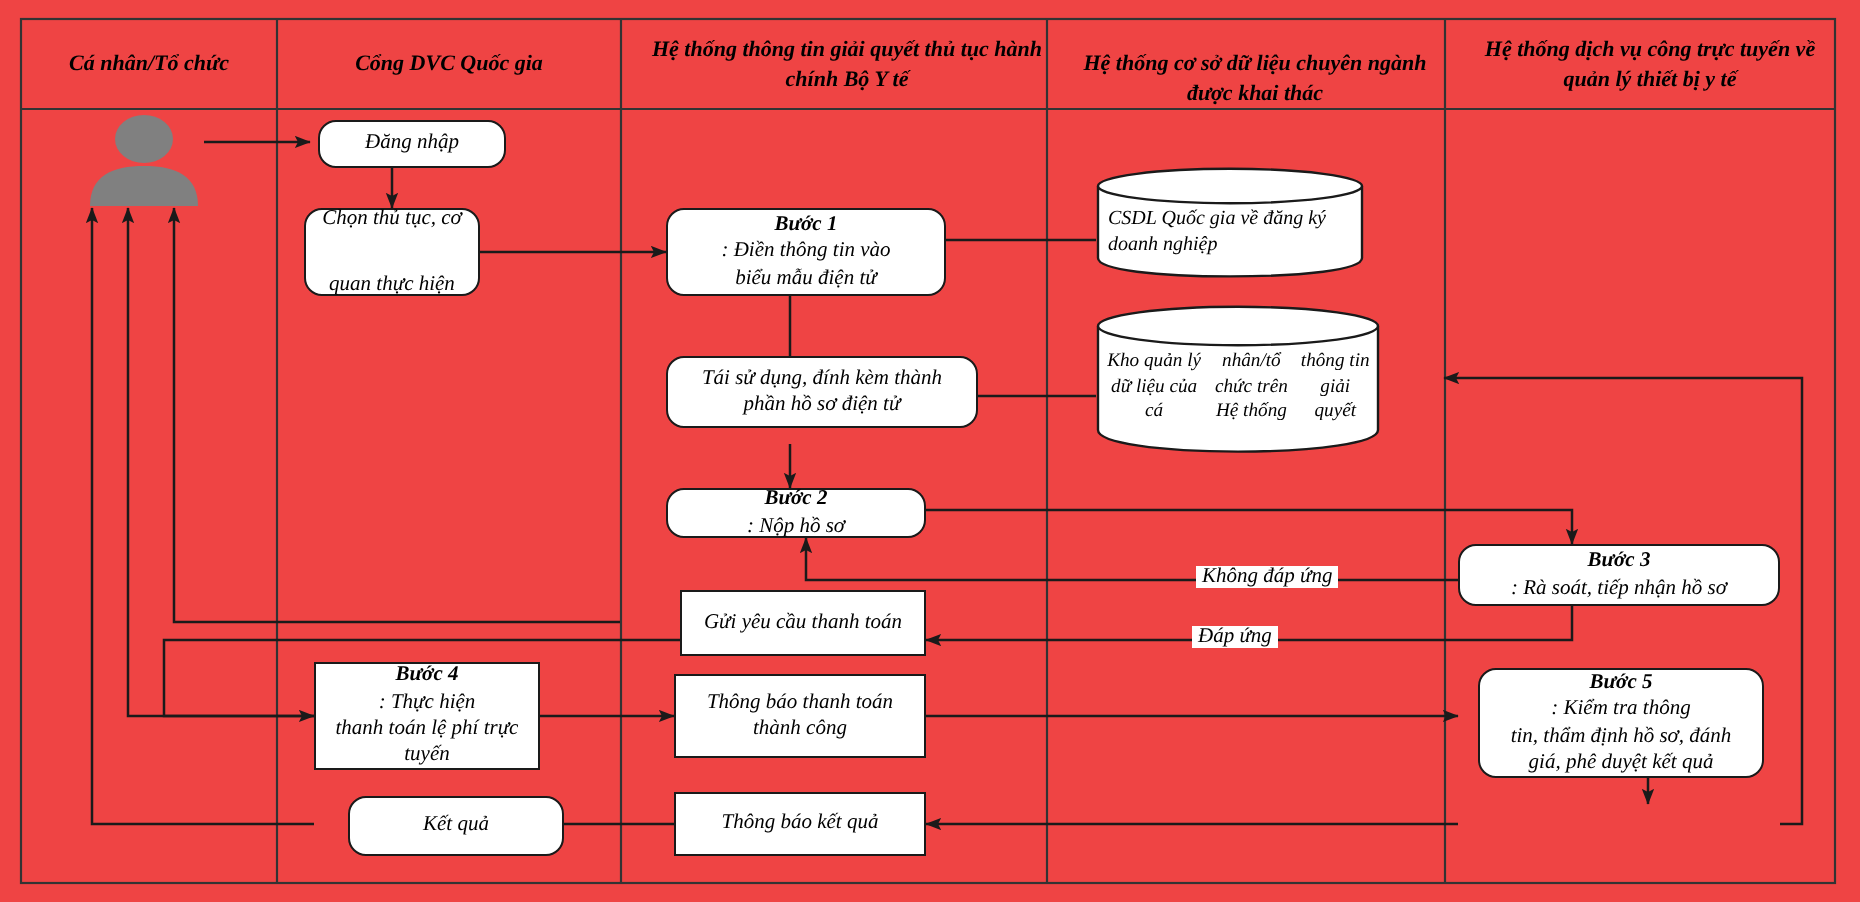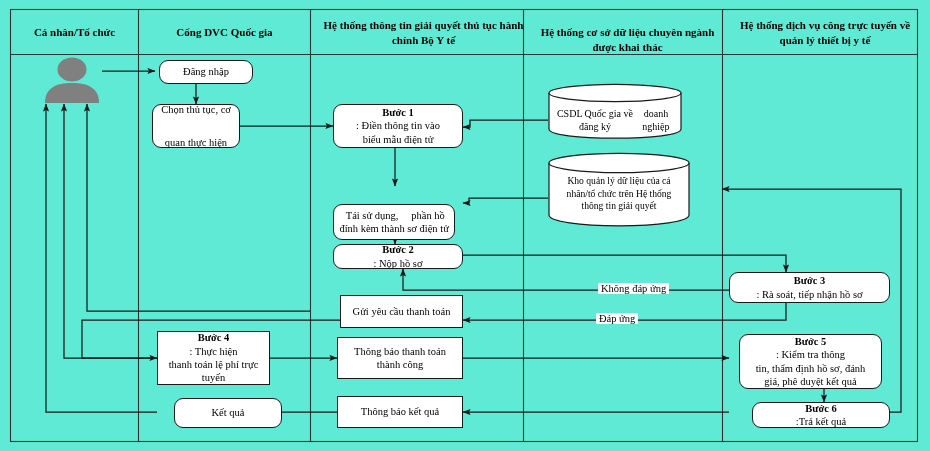--- a/index.html
+++ b/index.html
@@ -1,17 +1,17 @@
 <!DOCTYPE html>
 <html><head>
 <meta charset="utf-8">
 <style>
   html,body{margin:0;padding:0;background:#ffffff;}
   body{font-family:"Liberation Serif","DejaVu Serif",serif;}
-  #stage{position:relative;width:930px;height:451px;background:#5eead4;overflow:hidden;}
+  #stage{position:relative;width:930px;height:451px;background:#ef4444;overflow:hidden;font-style:italic;}
   #svg{position:absolute;left:0;top:0;width:930px;height:451px;}
 
   .node{position:absolute;box-sizing:border-box;display:flex;align-items:center;
         justify-content:center;text-align:center;background:#ffffff;
         border:1.3px solid #1a1a1a;color:#000;line-height:1.28;padding:2px 4px;}
   .rounded{border-radius:9px;}
   .sq{border-radius:0;border-width:1.2px;}
   .node span{display:block;}
   .hdr{position:absolute;display:flex;align-items:center;justify-content:center;
        text-align:center;font-weight:bold;color:#000;line-height:1.3;}
@@ -127,28 +127,28 @@
       <b class="b">Bước 4</b><span>: Thực hiện</span>
     </span>
     <span>thanh toán lệ phí trực</span>
     <span>tuyến</span>
   </div>
 
   <div class="node rounded fs10" style="left:157px;top:398px;width:108px;height:30px;margin-left:17px;">
     <span>Kết quả</span>
   </div>
 
-  <div class="node rounded fs10" style="left:333px;top:104px;width:130px;height:44px;flex-direction:column;">
+  <div class="node rounded fs10" style="left:333px;top:104px;width:140px;height:44px;flex-direction:column;">
     <span>
       <b class="b">Bước 1</b><span>: Điền thông tin vào</span>
     </span>
     <span>biểu mẫu điện tử</span>
   </div>
 
-  <div class="node rounded fs10" style="left:333px;top:204px;width:122px;height:36px;flex-direction:row;">
+  <div class="node rounded fs10" style="left:333px;top:178px;width:156px;height:36px;flex-direction:column;">
     <span>Tái sử dụng, đính kèm thành</span>
     <span>phần hồ sơ điện tử</span>
   </div>
 
   <div class="node rounded fs10" style="left:333px;top:244px;width:130px;height:25px;">
     <span>
       <b class="b">Bước 2</b><span>: Nộp hồ sơ</span>
     </span>
   </div>
 
@@ -164,34 +164,34 @@
   <div class="node sq fs10" style="left:337px;top:396px;width:126px;height:32px;">
     <span>Thông báo kết quả</span>
   </div>
 
   <div style="position:absolute;left:548px;top:83px;width:134px;height:56px;">
     <svg viewBox="0 0 134 56" width="134" height="56" style="position:absolute;left:0;top:0;">
       <path d="M1,10 L1,46 C1,52 31,55.2 67,55.2 C103,55.2 133,52 133,46 L133,10" fill="#ffffff" stroke="#1a1a1a" stroke-width="1.2"></path>
       <ellipse cx="67" cy="10" rx="66" ry="8.6" fill="#ffffff" stroke="#1a1a1a" stroke-width="1.2"></ellipse>
     </svg>
     <div style="position:absolute;left:6px;top:16px;width:122px;height:34px;display:flex;
-                align-items:flex-end;justify-content:center;
+                flex-direction:column;align-items:flex-start;justify-content:center;
                 text-align:center;font-size:10px;line-height:1.3;">
       <span>CSDL Quốc gia về đăng ký</span>
       <span>doanh nghiệp</span>
     </div>
   </div>
 
   <div style="position:absolute;left:548px;top:152px;width:142px;height:75px;">
     <svg viewBox="0 0 142 75" width="142" height="75" style="position:absolute;left:0;top:0;">
       <path d="M1,11 L1,63 C1,69.5 32,73.8 71,73.8 C110,73.8 141,69.5 141,63 L141,11" fill="#ffffff" stroke="#1a1a1a" stroke-width="1.2"></path>
       <ellipse cx="71" cy="11" rx="70" ry="9.6" fill="#ffffff" stroke="#1a1a1a" stroke-width="1.2"></ellipse>
     </svg>
     <div style="position:absolute;left:5px;top:20px;width:132px;height:44px;display:flex;
-                flex-direction:column;align-items:center;justify-content:center;
+                flex-direction:row;align-items:center;justify-content:center;
                 text-align:center;font-size:9.6px;line-height:1.35;">
       <span>Kho quản lý dữ liệu của cá</span>
       <span>nhân/tổ chức trên Hệ thống</span>
       <span>thông tin giải quyết</span>
     </div>
   </div>
 
   <div class="node rounded fs10" style="left:729px;top:272px;width:161px;height:31px;">
     <span>
       <b class="b">Bước 3</b><span>: Rà soát, tiếp nhận hồ sơ</span>
@@ -199,25 +199,20 @@
   </div>
 
   <div class="node rounded fs10" style="left:739px;top:334px;width:143px;height:55px;flex-direction:column;">
     <span>
       <b class="b">Bước 5</b><span>: Kiểm tra thông</span>
     </span>
     <span>tin, thẩm định hồ sơ, đánh</span>
     <span>giá, phê duyệt kết quả</span>
   </div>
 
-  <div class="node rounded fs10" style="left:752px;top:402px;width:138px;height:26px;">
-    <span>
-      <b class="b">Bước 6</b><span>:Trả kết quả</span>
-    </span>
-  </div>
 
   <div class="edge-label fs10" style="left:566px;top:283px;margin-left:32px;">
     <span>Không đáp ứng</span>
   </div>
   <div class="edge-label fs10" style="left:596px;top:313px;">
     <span>Đáp ứng</span>
   </div>
 
 </div>
 

